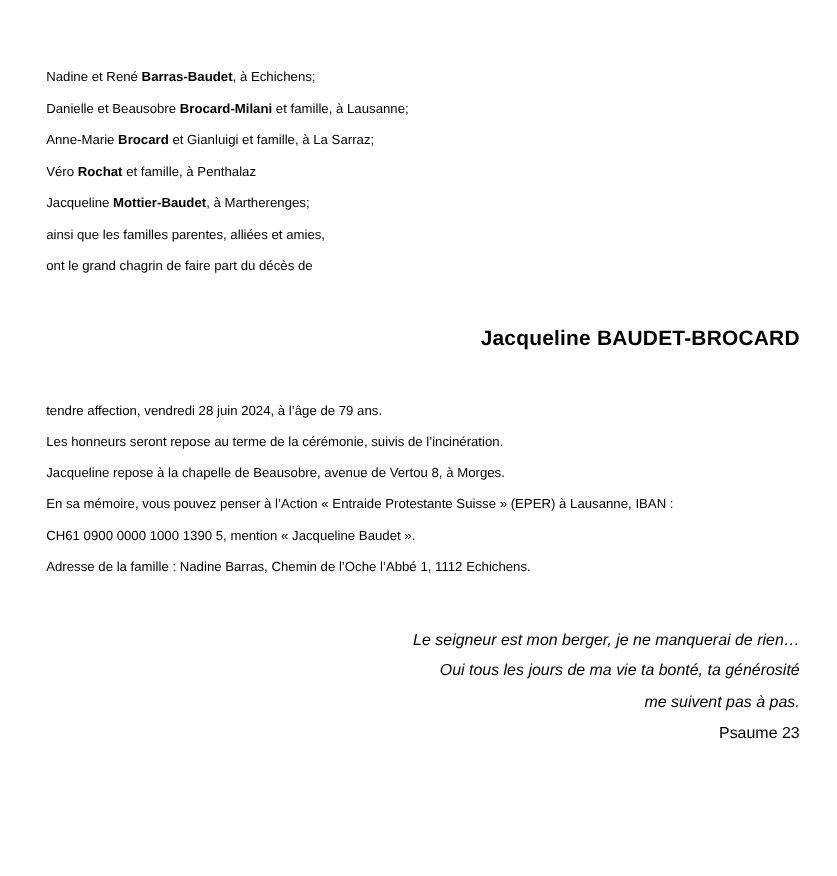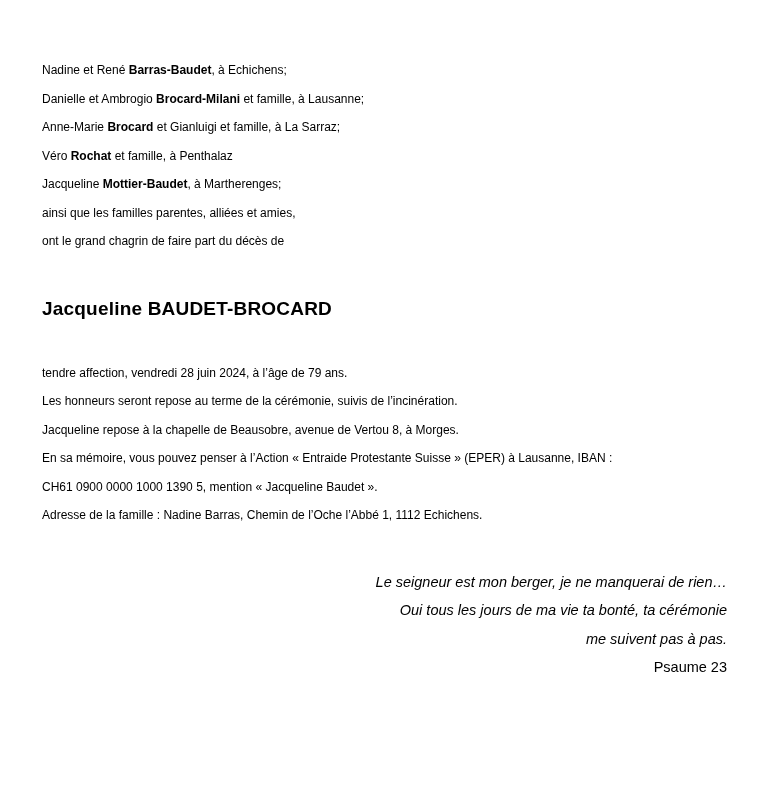--- a/index.html
+++ b/index.html
@@ -26,21 +26,21 @@
     white-space: nowrap;
   }
   .intro-block strong {
     font-weight: 700;
   }
   .doc-title {
     margin: 39px 0 0 0;
     font-size: 19px;
     line-height: 28px;
     font-weight: 700;
-    text-align: left;
+    text-align: right;
     letter-spacing: 0.2px;
   }
   .body-block {
     margin-top: 36px;
   }
   .quote-block {
     margin-top: 38px;
     text-align: right;
   }
   .quote-block p {
@@ -56,39 +56,39 @@
     font-size: 14px;
   }
 </style>
 </head>
 <body style="background: rgb(255, 255, 255);">
 
 <main class="doc" style="color: rgb(0, 0, 0);">
 
   <section class="intro-block">
     <p><span>Nadine et René </span><strong>Barras-Baudet</strong><span>, à Echichens;</span></p>
-    <p><span>Danielle et Ambrogio </span><strong>Brocard-Milani</strong><span> et famille, à Lausanne;</span></p>
+    <p><span>Danielle et Beausobre </span><strong>Brocard-Milani</strong><span> et famille, à Lausanne;</span></p>
     <p><span>Anne-Marie </span><strong>Brocard</strong><span> et Gianluigi et famille, à La Sarraz;</span></p>
     <p><span>Véro </span><strong>Rochat</strong><span> et famille, à Penthalaz</span></p>
     <p><span>Jacqueline </span><strong>Mottier-Baudet</strong><span>, à Martherenges;</span></p>
     <p><span>ainsi que les familles parentes, alliées et amies,</span></p>
     <p><span>ont le grand chagrin de faire part du décès de</span></p>
   </section>
 
   <h1 class="doc-title">Jacqueline BAUDET-BROCARD</h1>
 
   <section class="body-block">
     <p>tendre affection, vendredi 28 juin 2024, à l’âge de 79 ans.</p>
     <p>Les honneurs seront repose au terme de la cérémonie, suivis de l’incinération.</p>
     <p>Jacqueline repose à la chapelle de Beausobre, avenue de Vertou 8, à Morges.</p>
     <p>En sa mémoire, vous pouvez penser à l’Action « Entraide Protestante Suisse » (EPER) à Lausanne, IBAN :</p>
     <p>CH61 0900 0000 1000 1390 5, mention « Jacqueline Baudet ».</p>
     <p>Adresse de la famille : Nadine Barras, Chemin de l’Oche l’Abbé 1, 1112 Echichens.</p>
   </section>
 
   <section class="quote-block">
     <p class="quote-line">Le seigneur est mon berger, je ne manquerai de rien…</p>
-    <p class="quote-line">Oui tous les jours de ma vie ta bonté, ta cérémonie</p>
+    <p class="quote-line">Oui tous les jours de ma vie ta bonté, ta générosité</p>
     <p class="quote-line">me suivent pas à pas.</p>
     <p class="quote-attribution">Psaume 23</p>
   </section>
 
 </main>
 
 </body></html>

